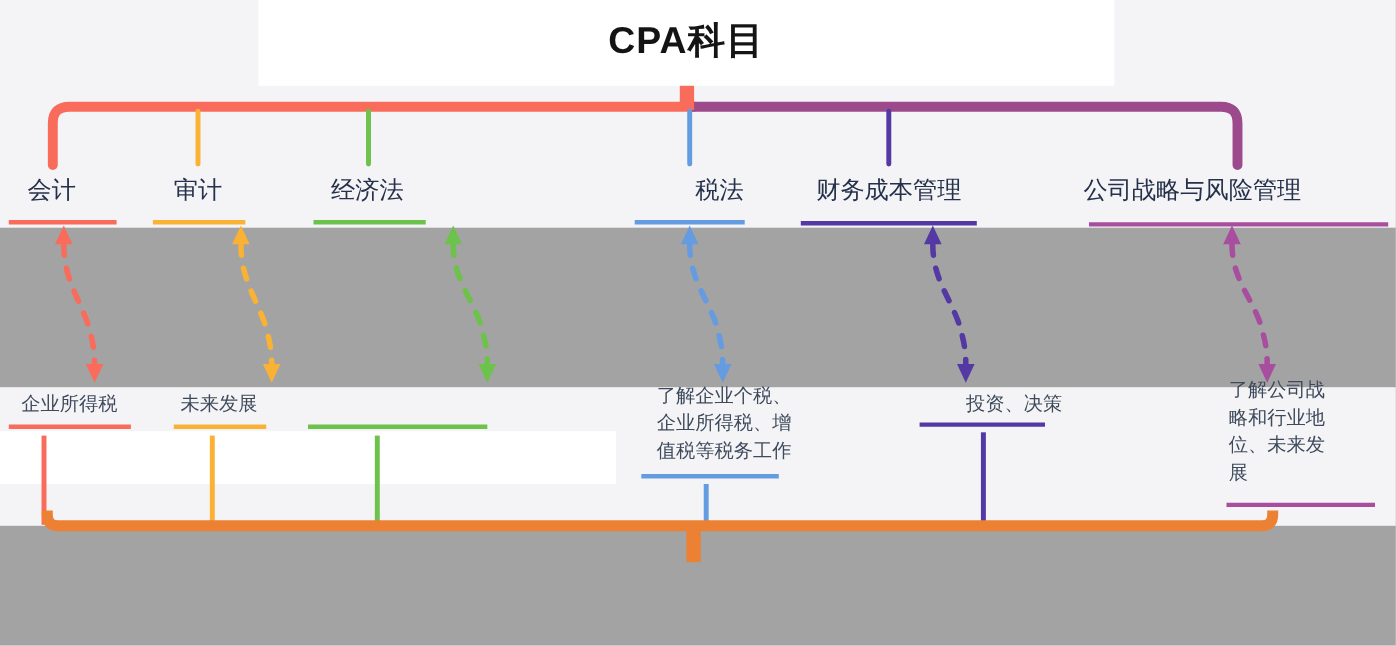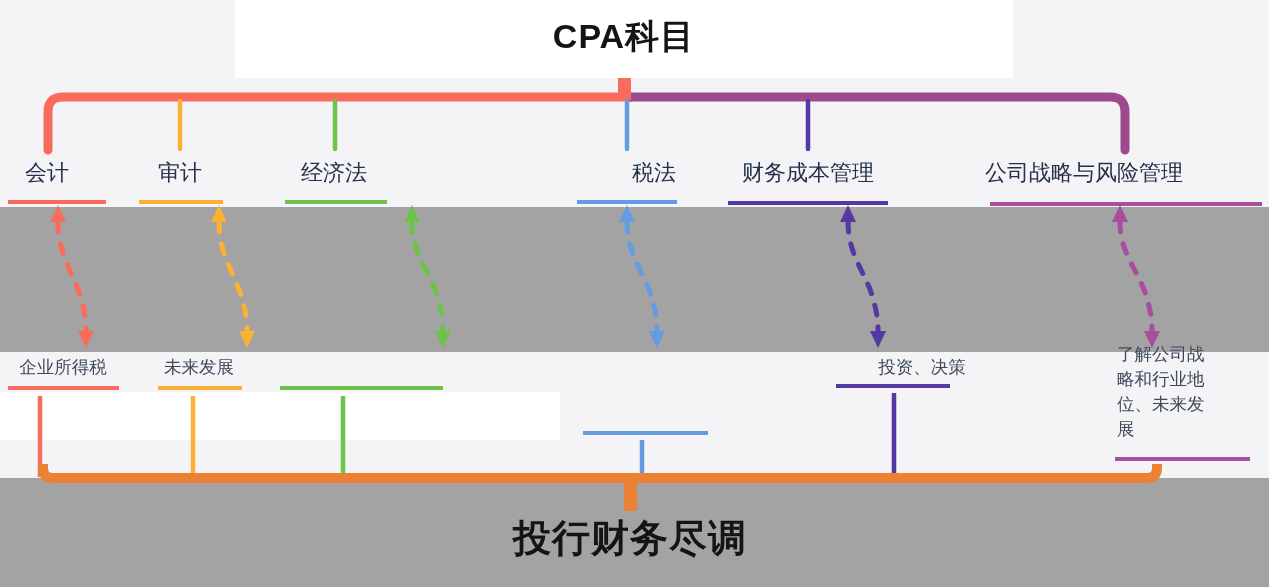--- a/index.html
+++ b/index.html
@@ -109,17 +109,17 @@
 
   <div class="txt subject" style="left:47px">会计</div>
   <div class="txt subject" style="left:180px">审计</div>
   <div class="txt subject" style="left:334px">经济法</div>
   <div class="txt subject" style="left:654px">税法</div>
   <div class="txt subject" style="left:808px">财务成本管理</div>
   <div class="txt subject" style="left:1084px">公司战略与风险管理</div>
 
   <div class="txt benefit" style="left:63px">企业所得税</div>
   <div class="txt benefit" style="left:199px">未来发展</div>
+  <div class="benefit-block" id="benefit-tax">了解企业个税、企业所得税、增值税等税务工作</div>
   <div class="txt benefit" style="left:922px">投资、决策</div>
   <div class="benefit-block" id="benefit-strategy">了解公司战略和行业地位、未来发展</div>
 
-  <div class="txt" id="bottom-title">投行财务尽调</div>
 </div>
 
 </body></html>

